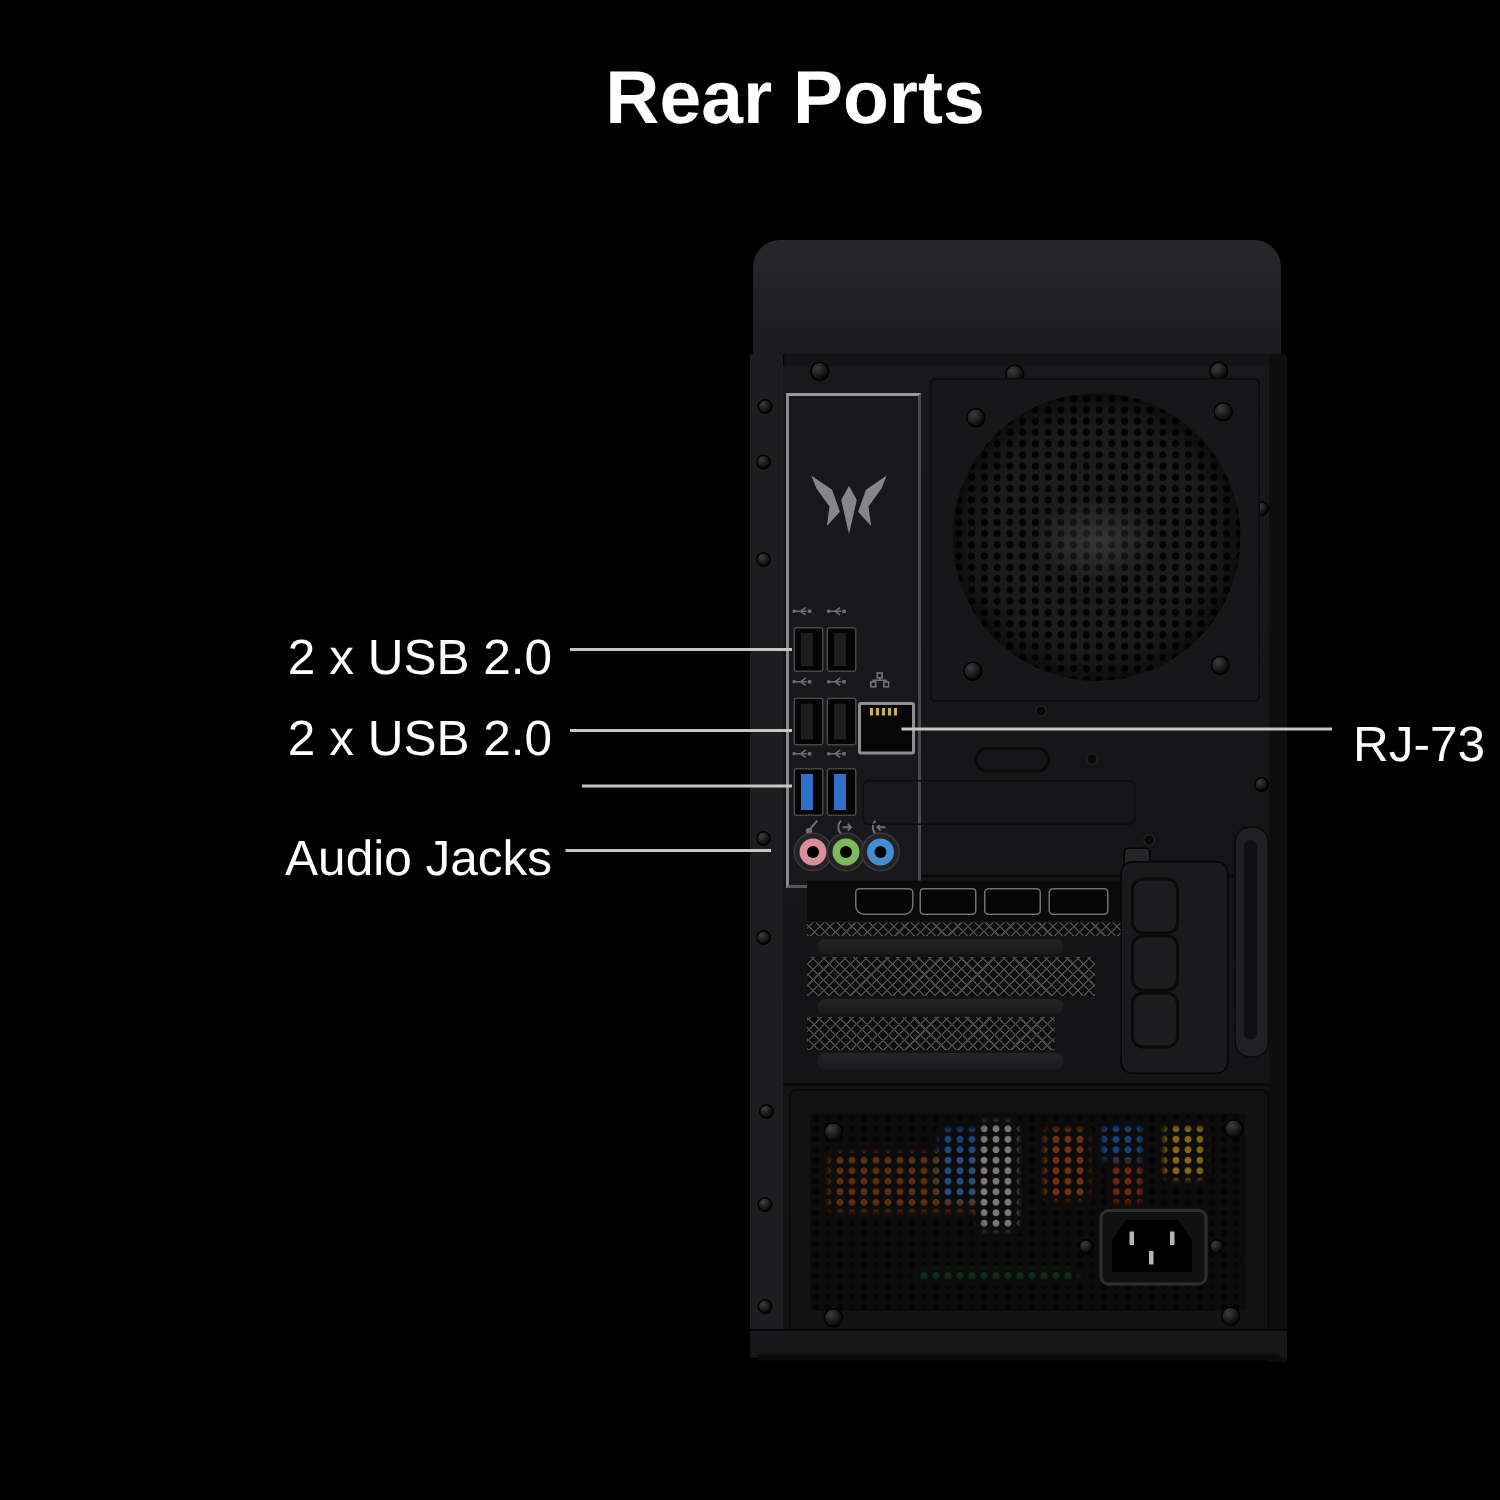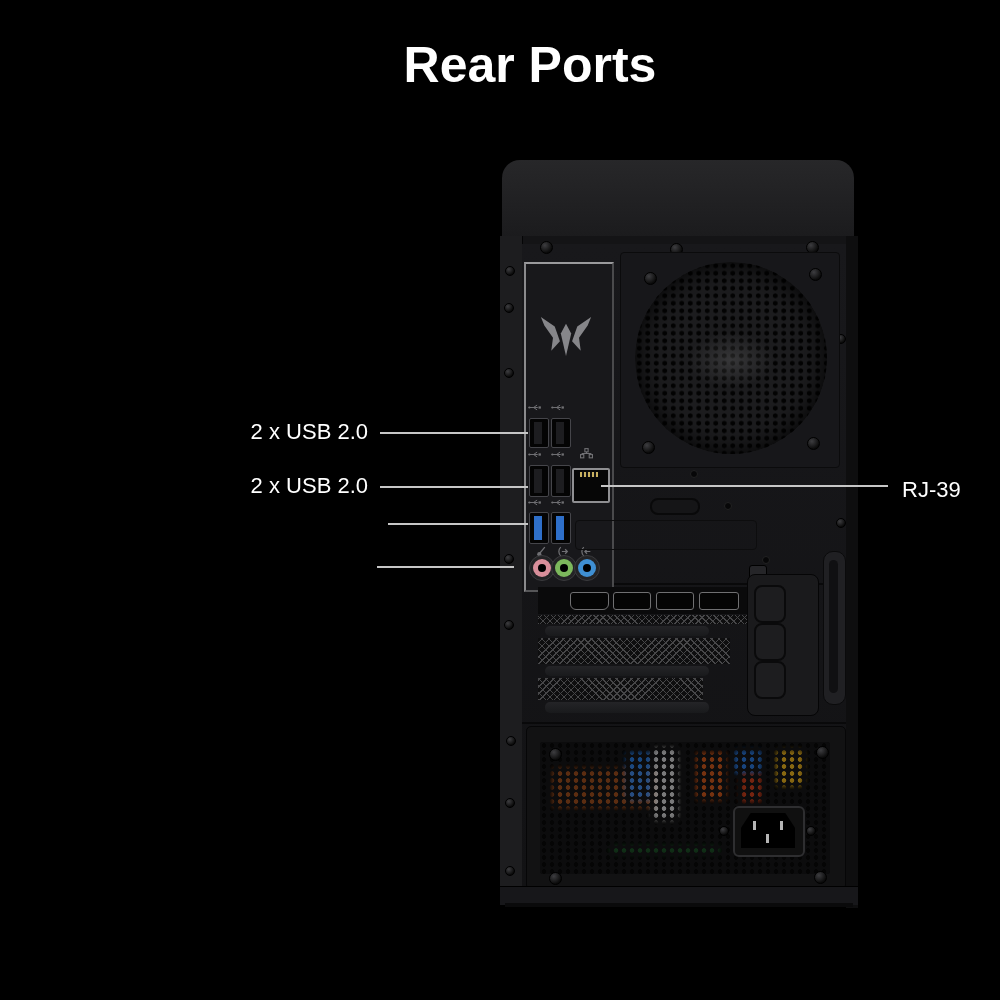--- a/index.html
+++ b/index.html
@@ -2,21 +2,21 @@
 <html><head>
 <meta charset="utf-8">
 <style>
   html,body{margin:0;padding:0;background:#000;}
   .stage{position:relative;width:1000px;height:1000px;background:#000;overflow:hidden;
          font-family:"Liberation Sans",sans-serif;color:#fff;}
   .abs{position:absolute;}
 
   
   .title{left:30px;top:36px;width:1000px;text-align:center;font-size:50px;font-weight:bold;color:#fff;}
-  .callout-label{font-size:22px;color:#fff;white-space:nowrap;}
+  .callout-label{font-size:33px;color:#fff;white-space:nowrap;}
   .callout-label.right-align{text-align:right;}
   .leader{height:2px;background:#c6c6c6;}
 
   
   .top-cap{left:502px;top:160px;width:352px;height:78px;border-radius:18px 18px 5px 5px;
            background:linear-gradient(#272729,#1b1b1d);border-bottom:3px solid #0a0a0a;}
   .body-main{left:500px;top:236px;width:358px;height:668px;background:#141416;}
   .side-strip-right{left:846px;top:236px;width:12px;height:672px;background:#0e0e0f;}
   .side-strip-left{left:500px;top:236px;width:22px;height:668px;background:#1d1d1f;border-right:1px solid #050506;}
   .panel-inner{left:522px;top:244px;width:324px;height:642px;background:linear-gradient(#18181b,#121214);}
@@ -283,15 +283,16 @@
   <div class="abs bottom-shadow"></div>
 
   <div class="abs leader" style="left:380px;top:432px;width:148px;"></div>
   <div class="abs leader" style="left:380px;top:486px;width:148px;"></div>
   <div class="abs leader" style="left:388px;top:523px;width:140px;"></div>
   <div class="abs leader" style="left:377px;top:566px;width:137px;"></div>
   <div class="abs leader" style="left:601px;top:485px;width:287px;"></div>
 
   <div class="abs callout-label right-align" style="right:632px;top:419px;">2 x USB 2.0</div>
   <div class="abs callout-label right-align" style="right:632px;top:473px;">2 x USB 2.0</div>
-  <div class="abs callout-label" style="left:902px;top:477px;">RJ-39</div>
+  <div class="abs callout-label right-align" style="right:632px;top:553px;">Audio Jacks</div>
+  <div class="abs callout-label" style="left:902px;top:477px;">RJ-73</div>
 
 </div>
 
 </body></html>

